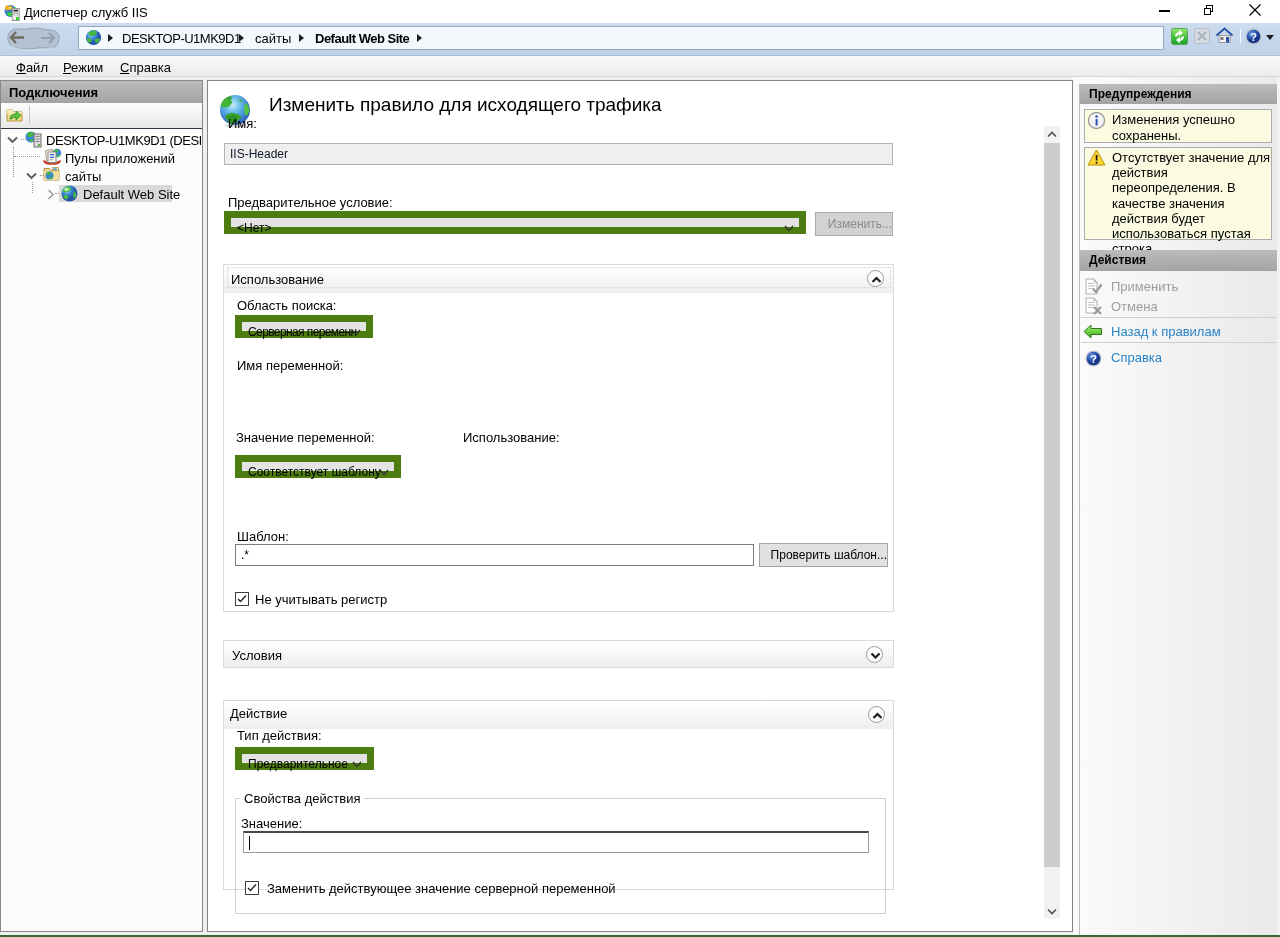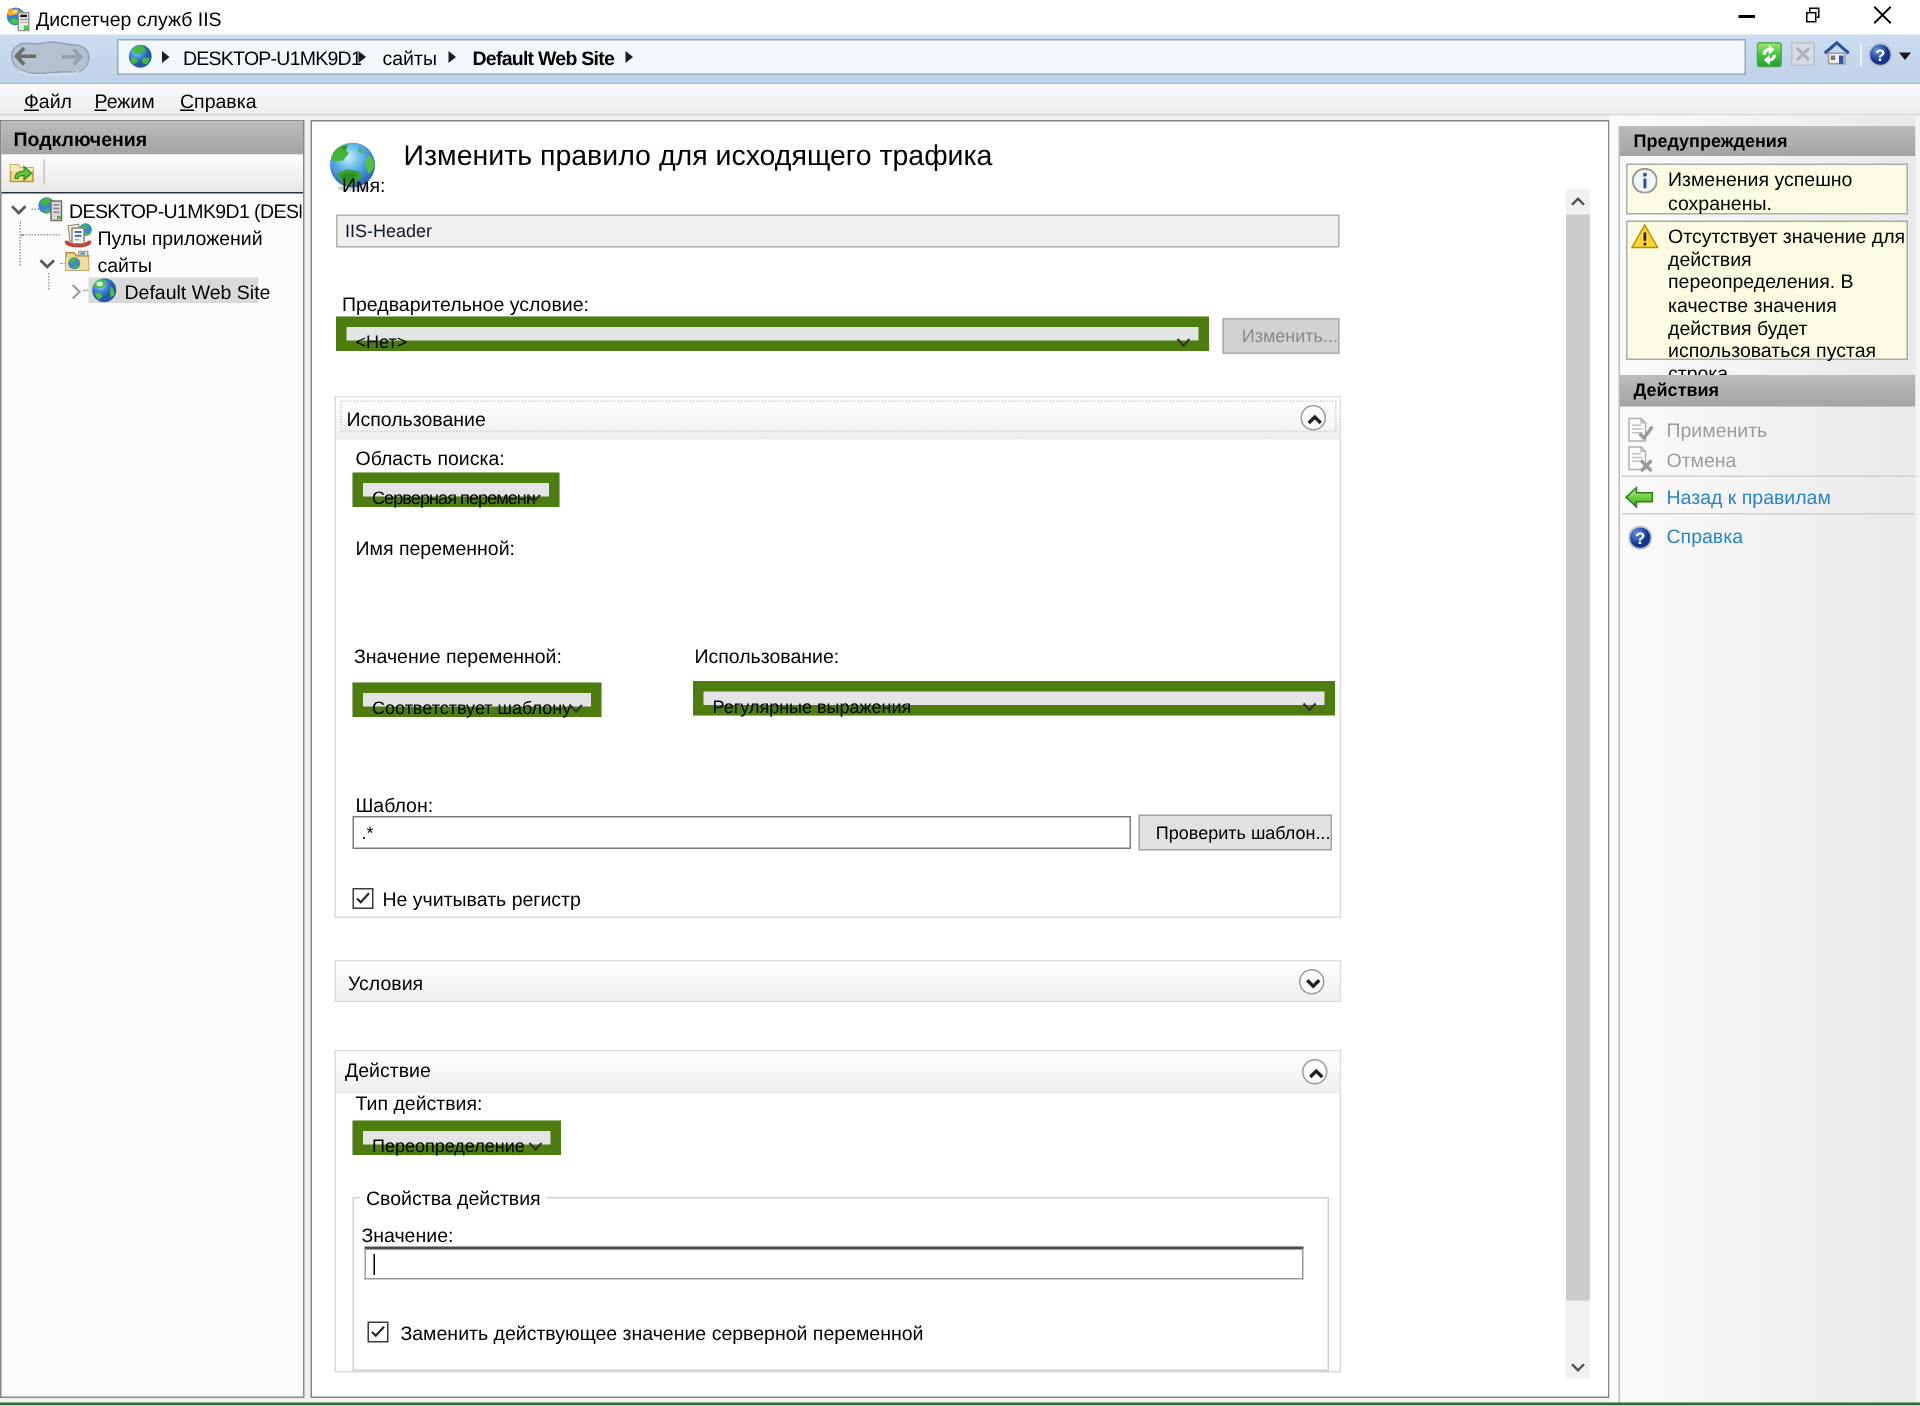--- a/index.html
+++ b/index.html
@@ -267,26 +267,20 @@
     </div>
  <div class="lbl" style="left:13px;top:93px">Имя переменной:</div>
  <div class="lbl" style="left:12px;top:165px">Значение переменной:</div>
  <div class="lbl" style="left:239px;top:165px">Использование:</div>
  <div class="combo" style="left:11px;top:190px;width:166px;height:23px">
       <span class="tx">Соответствует шаблону</span>
       <svg width="10" height="7">
         <path d="M1 1 L5 5.5 L9 1" stroke="#333" stroke-width="1.4" fill="none"></path>
       </svg>
     </div>
- <div class="combo" style="left:238px;top:189px;width:428px;height:23px">
-      <span class="tx">Регулярные выражения</span>
-      <svg width="10" height="7">
-        <path d="M1 1 L5 5.5 L9 1" stroke="#333" stroke-width="1.4" fill="none"></path>
-      </svg>
-    </div>
  <div class="lbl" style="left:13px;top:264px">Шаблон:</div>
  <div class="tb" style="left:11px;top:279px;width:519px;height:22px">
       <span class="tx">.*</span>
     </div>
  <div class="btn" style="left:535px;top:278px;width:129px;height:24px;line-height:22px">Проверить шаблон...</div>
  <div class="ck" style="left:11px;top:327px">
       <svg width="12" height="12" style="position:absolute;left:0;top:0">
         <path d="M2 6 L4.5 8.5 L10 2.5" stroke="#222" stroke-width="1.4" fill="none"></path>
       </svg>
     </div>
@@ -296,31 +290,31 @@
 <div class="secbox" style="left:223px;top:640px;width:671px;height:28px">
  <div class="sechd" style="height:26px"></div>
  <div class="lbl" style="left:8px;top:7px">Условия</div>
  <div class="circbtn" style="right:10px;top:5px">
       <svg width="11" height="8">
         <path d="M1.5 1.5 L5.5 5.5 L9.5 1.5" stroke="#1f1f1f" stroke-width="2.2" fill="none"></path>
       </svg>
     </div>
 </div>
 
-<div class="secbox" style="left:223px;top:700px;width:671px;height:215px">
+<div class="secbox" style="left:223px;top:700px;width:671px;height:190px">
  <div class="sechd"></div>
  <div class="lbl" style="left:6px;top:5px">Действие</div>
  <div class="circbtn" style="right:8px;top:5px">
       <svg width="11" height="8">
         <path d="M1.5 6 L5.5 2 L9.5 6" stroke="#1f1f1f" stroke-width="2.2" fill="none"></path>
       </svg>
     </div>
  <div class="lbl" style="left:13px;top:27px">Тип действия:</div>
  <div class="combo" style="left:11px;top:46px;width:139px;height:23px">
-      <span class="tx">Переопределение</span>
+      <span class="tx">Предварительное</span>
       <svg width="10" height="7">
         <path d="M1 1 L5 5.5 L9 1" stroke="#333" stroke-width="1.4" fill="none"></path>
       </svg>
     </div>
  <div class="a" style="left:11px;top:97px;width:651px;height:116px;border:1px solid #d0d0d0"></div>
  <div class="lbl" style="left:16px;top:90px;background:#fff;padding:0 4px">Свойства действия</div>
  <div class="lbl" style="left:17px;top:115px">Значение:</div>
  <div class="tb" style="left:19px;top:130px;width:626px;height:22px;border-color:#9a9a9a;border-top:2px solid #4a4a4a">
       <span style="position:absolute;left:5px;top:3px;width:1px;height:14px;background:#000"></span>
     </div>

